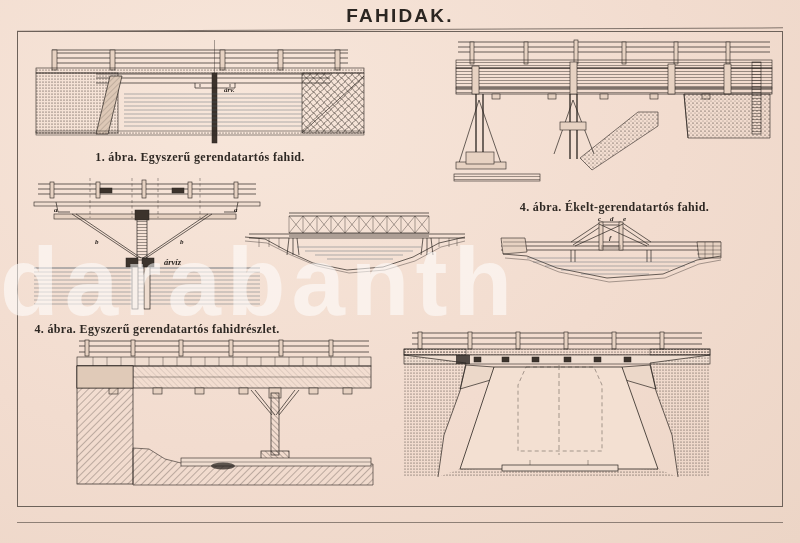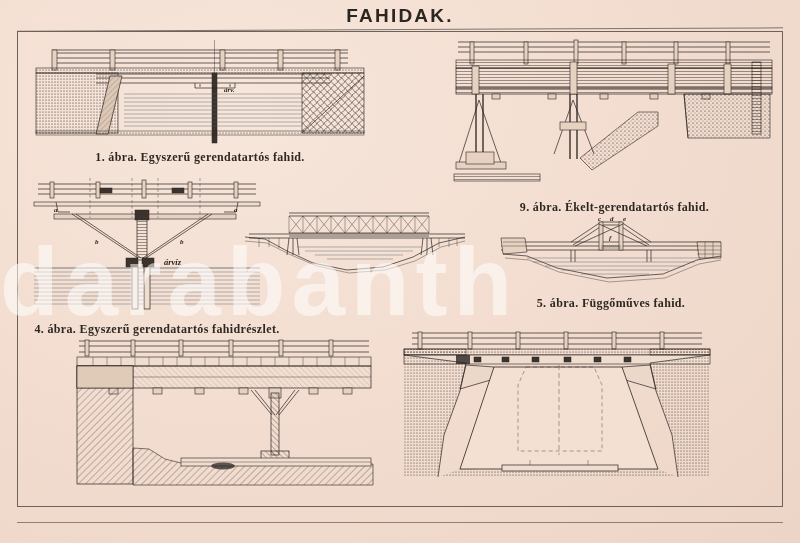--- a/index.html
+++ b/index.html
@@ -230,21 +230,21 @@
       </g>
 
       <path d="M128 124 L186 78 L206 78 L206 92 L140 136 Z" fill="url(#gsand)" stroke="#2a2420" stroke-width=".6"></path>
 
       <path d="M232 60 L318 60 L318 104 L236 104 Z" fill="url(#gsand)" stroke="#2a2420" stroke-width=".6"></path>
       <path d="M232 60 L236 104" class="ln th"></path>
 
       <rect x="300" y="28" width="9" height="72" fill="url(#grain)" stroke="#2a2420" stroke-width=".6"></rect>
     </svg>
   </div>
-  <div class="cap" style="left:452px;top:200px;width:325px;">9. ábra. Ékelt-gerendatartós fahid.</div>
+  <div class="cap" style="left:452px;top:200px;width:325px;">4. ábra. Ékelt-gerendatartós fahid.</div>
 
   <div class="fig" style="left:32px;top:172px;">
     <svg width="230" height="140" viewBox="0 0 230 140">
 
       <g class="ln th">
         <line x1="6" y1="12" x2="224" y2="12"></line>
         <line x1="6" y1="17" x2="224" y2="17"></line>
         <line x1="6" y1="22" x2="224" y2="22"></line>
       </g>
       <g class="wood">
@@ -453,21 +453,20 @@
       <g class="water">
         <line x1="30" y1="42" x2="204" y2="42"></line>
         <line x1="36" y1="46" x2="198" y2="46"></line>
         <line x1="48" y1="50" x2="188" y2="50"></line>
         <line x1="64" y1="54" x2="172" y2="54"></line>
         <line x1="84" y1="58" x2="152" y2="58"></line>
       </g>
       <path d="M8 42 L32 44 L62 56 L112 66 L168 62 L202 48 L224 44" class="ln hair"></path>
     </svg>
   </div>
-  <div class="cap" style="left:497px;top:296px;width:228px;">5. ábra. Függőműves fahid.</div>
 
   <div class="fig" style="left:73px;top:333px;">
     <svg width="320" height="158" viewBox="0 0 320 158">
       <defs>
         <pattern id="hatch3" width="5" height="5" patternUnits="userSpaceOnUse" patternTransform="rotate(45)">
           <line x1="0" y1="0" x2="0" y2="5" stroke="#2a2420" stroke-width=".55"></line>
         </pattern>
         <pattern id="hatch3b" width="4" height="4" patternUnits="userSpaceOnUse" patternTransform="rotate(-45)">
           <line x1="0" y1="0" x2="0" y2="4" stroke="#2a2420" stroke-width=".6"></line>
         </pattern>

